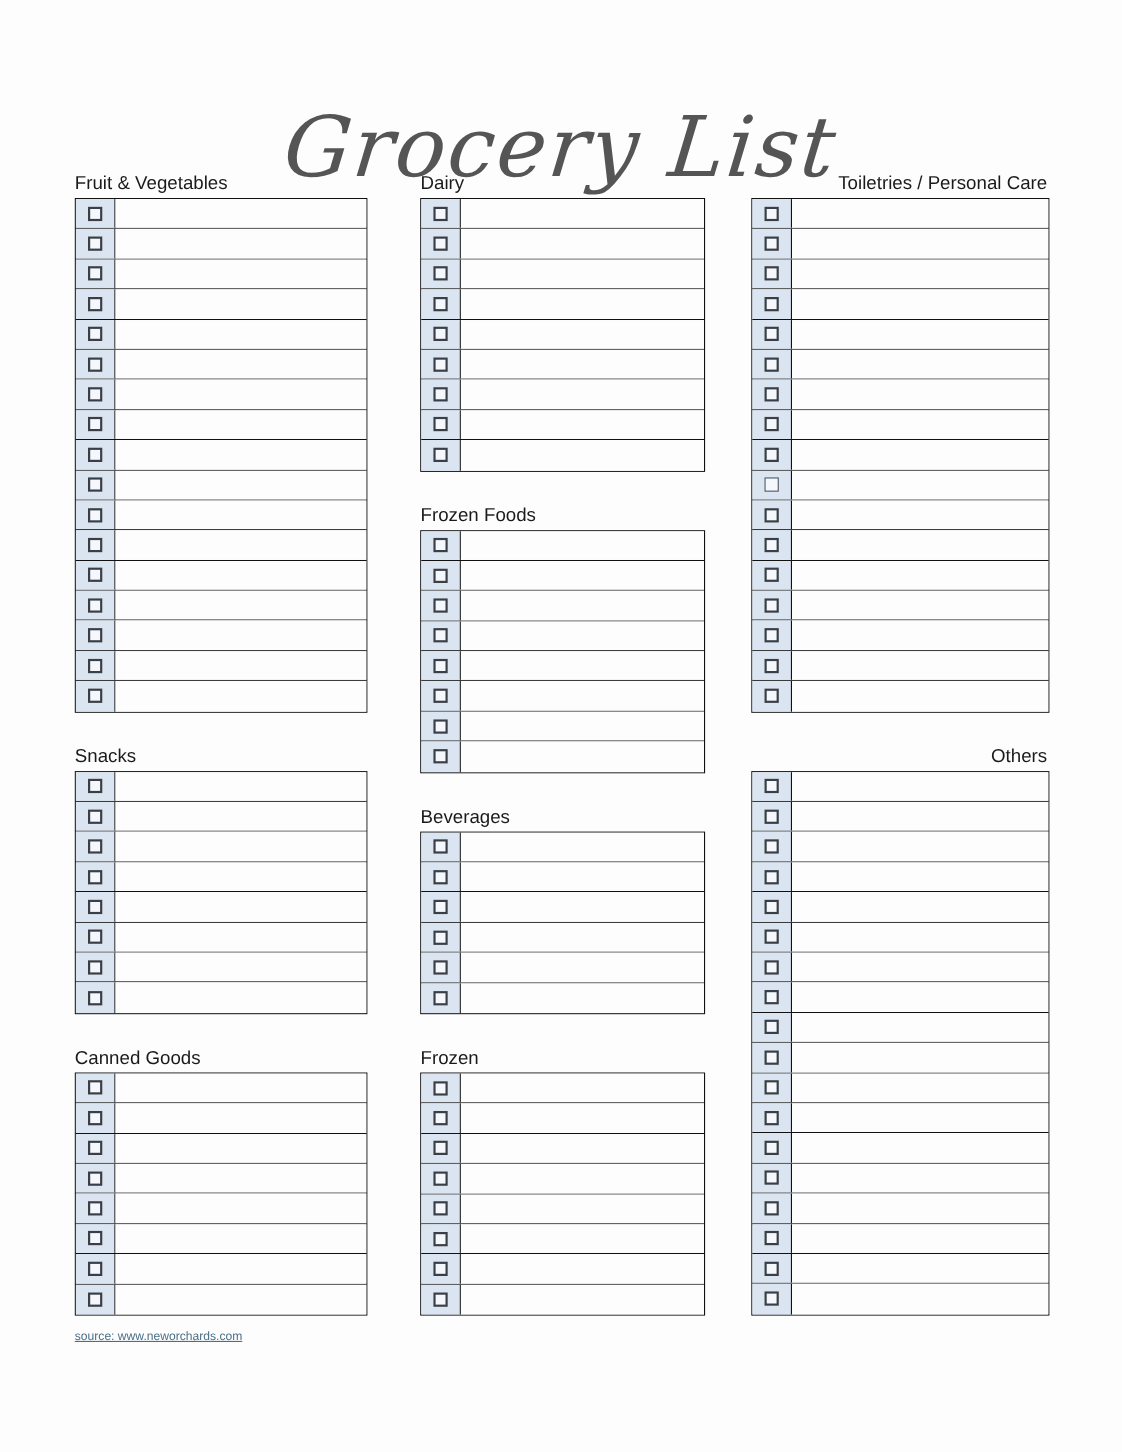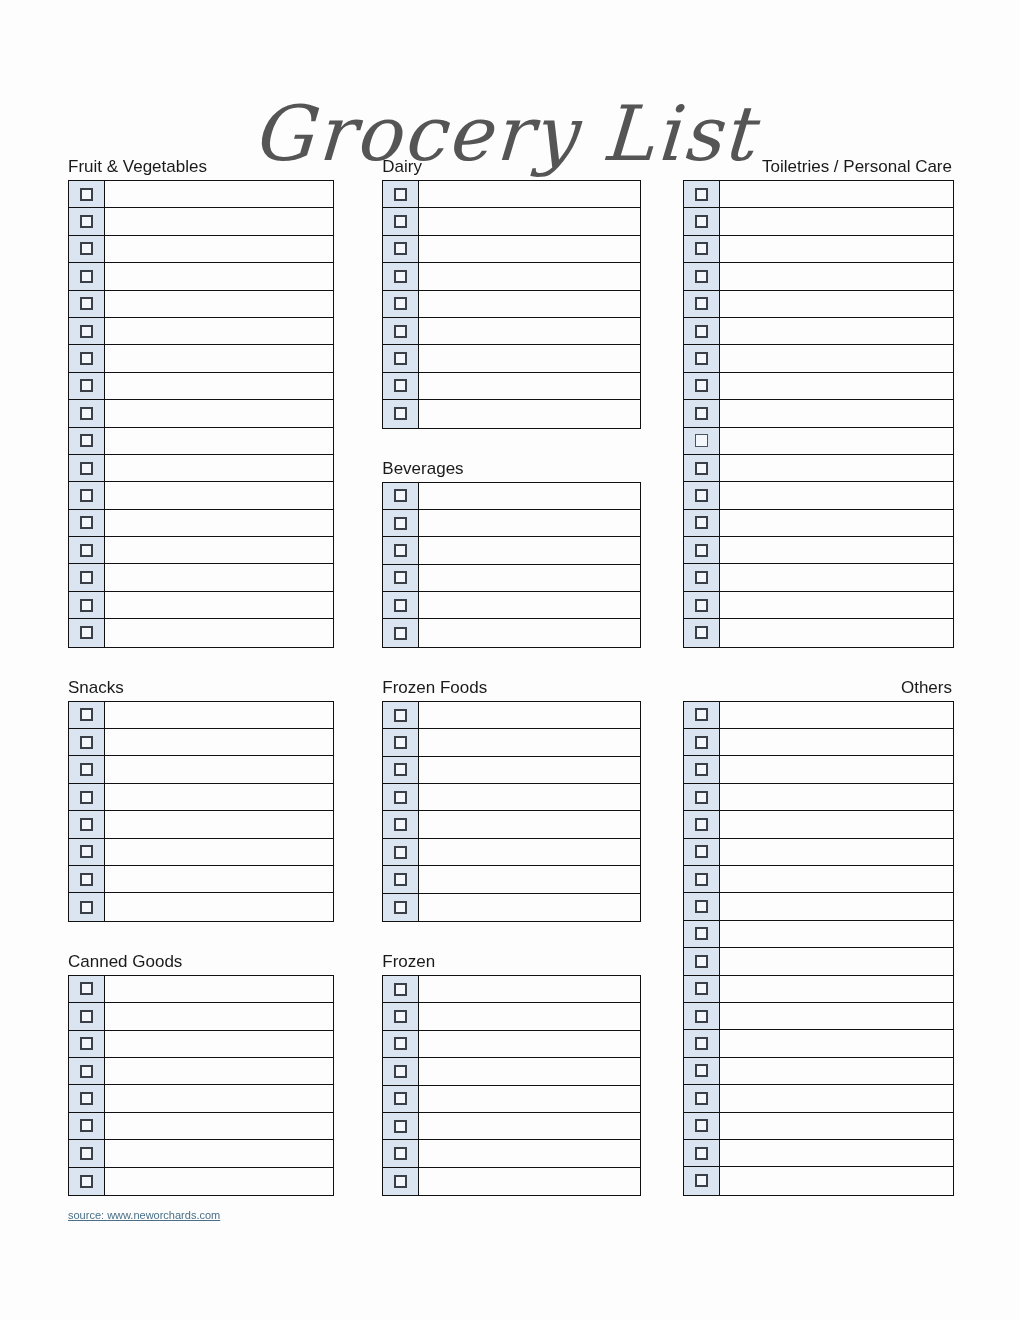--- a/index.html
+++ b/index.html
@@ -386,75 +386,75 @@
           </div>
           <div class="row">
             <div class="check-cell">
               <div class="checkbox"></div>
             </div>
             <div class="write-cell"></div>
           </div>
         </div>
       </div>
       <div class="section">
+        <div class="section-title">Frozen Foods</div>
+        <div class="checklist">
+          <div class="row">
+            <div class="check-cell">
+              <div class="checkbox"></div>
+            </div>
+            <div class="write-cell"></div>
+          </div>
+          <div class="row">
+            <div class="check-cell">
+              <div class="checkbox"></div>
+            </div>
+            <div class="write-cell"></div>
+          </div>
+          <div class="row">
+            <div class="check-cell">
+              <div class="checkbox"></div>
+            </div>
+            <div class="write-cell"></div>
+          </div>
+          <div class="row">
+            <div class="check-cell">
+              <div class="checkbox"></div>
+            </div>
+            <div class="write-cell"></div>
+          </div>
+          <div class="row">
+            <div class="check-cell">
+              <div class="checkbox"></div>
+            </div>
+            <div class="write-cell"></div>
+          </div>
+          <div class="row">
+            <div class="check-cell">
+              <div class="checkbox"></div>
+            </div>
+            <div class="write-cell"></div>
+          </div>
+          <div class="row">
+            <div class="check-cell">
+              <div class="checkbox"></div>
+            </div>
+            <div class="write-cell"></div>
+          </div>
+          <div class="row">
+            <div class="check-cell">
+              <div class="checkbox"></div>
+            </div>
+            <div class="write-cell"></div>
+          </div>
+        </div>
+      </div>
+      <div class="section">
         <div class="section-title">Beverages</div>
         <div class="checklist">
-          <div class="row">
-            <div class="check-cell">
-              <div class="checkbox"></div>
-            </div>
-            <div class="write-cell"></div>
-          </div>
-          <div class="row">
-            <div class="check-cell">
-              <div class="checkbox"></div>
-            </div>
-            <div class="write-cell"></div>
-          </div>
-          <div class="row">
-            <div class="check-cell">
-              <div class="checkbox"></div>
-            </div>
-            <div class="write-cell"></div>
-          </div>
-          <div class="row">
-            <div class="check-cell">
-              <div class="checkbox"></div>
-            </div>
-            <div class="write-cell"></div>
-          </div>
-          <div class="row">
-            <div class="check-cell">
-              <div class="checkbox"></div>
-            </div>
-            <div class="write-cell"></div>
-          </div>
-          <div class="row">
-            <div class="check-cell">
-              <div class="checkbox"></div>
-            </div>
-            <div class="write-cell"></div>
-          </div>
-        </div>
-      </div>
-      <div class="section">
-        <div class="section-title">Frozen Foods</div>
-        <div class="checklist">
-          <div class="row">
-            <div class="check-cell">
-              <div class="checkbox"></div>
-            </div>
-            <div class="write-cell"></div>
-          </div>
-          <div class="row">
-            <div class="check-cell">
-              <div class="checkbox"></div>
-            </div>
-            <div class="write-cell"></div>
-          </div>
           <div class="row">
             <div class="check-cell">
               <div class="checkbox"></div>
             </div>
             <div class="write-cell"></div>
           </div>
           <div class="row">
             <div class="check-cell">
               <div class="checkbox"></div>
             </div>

